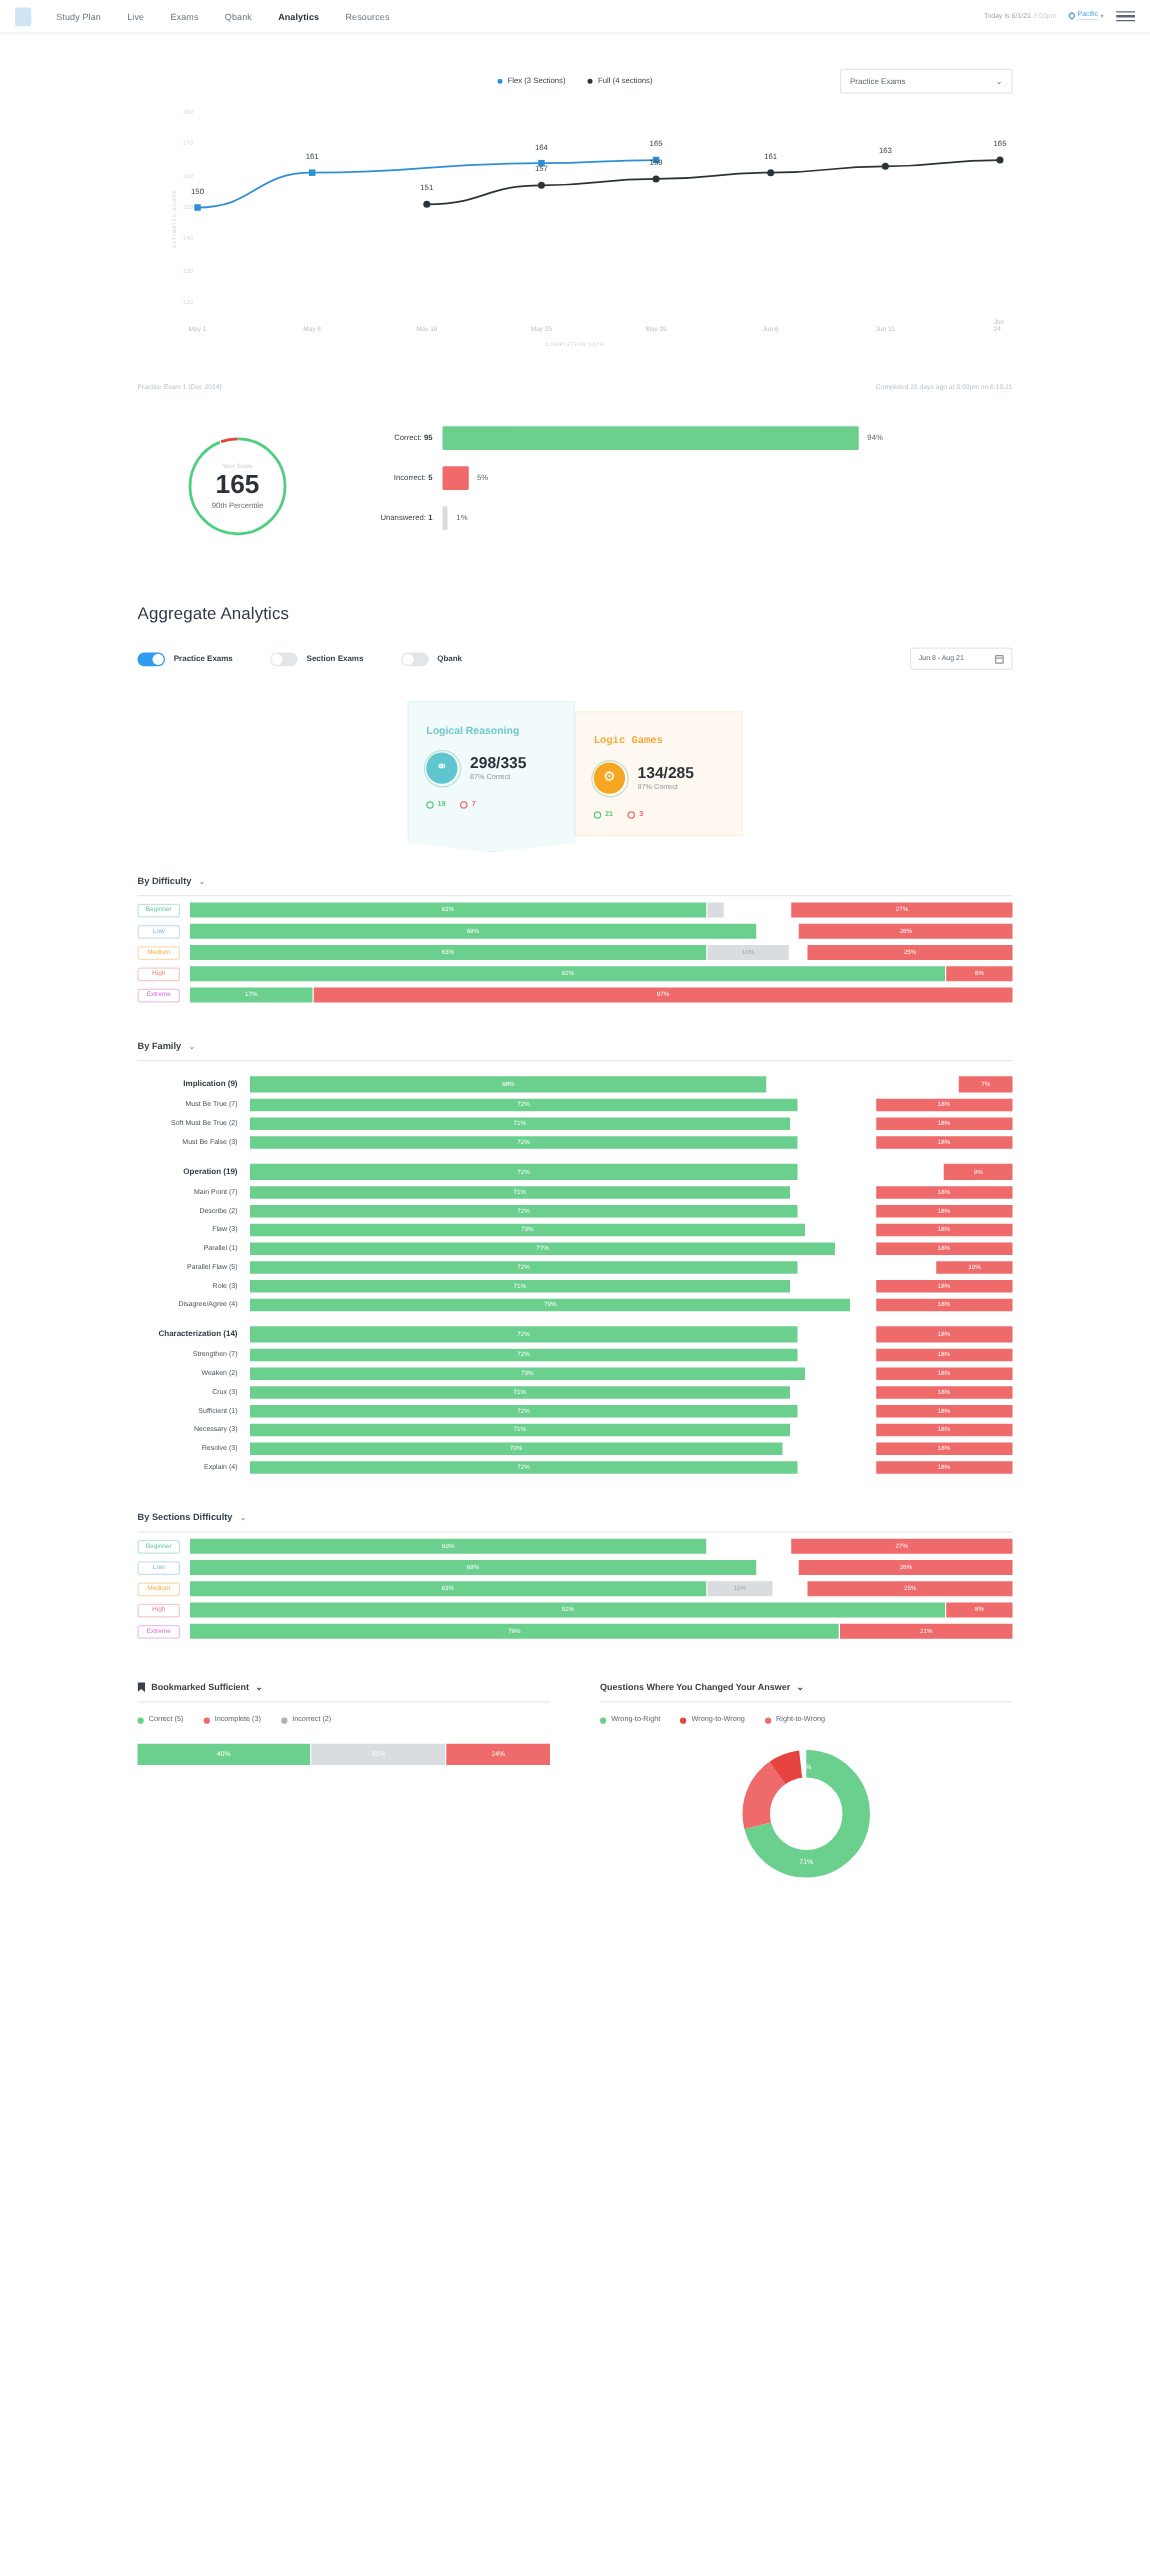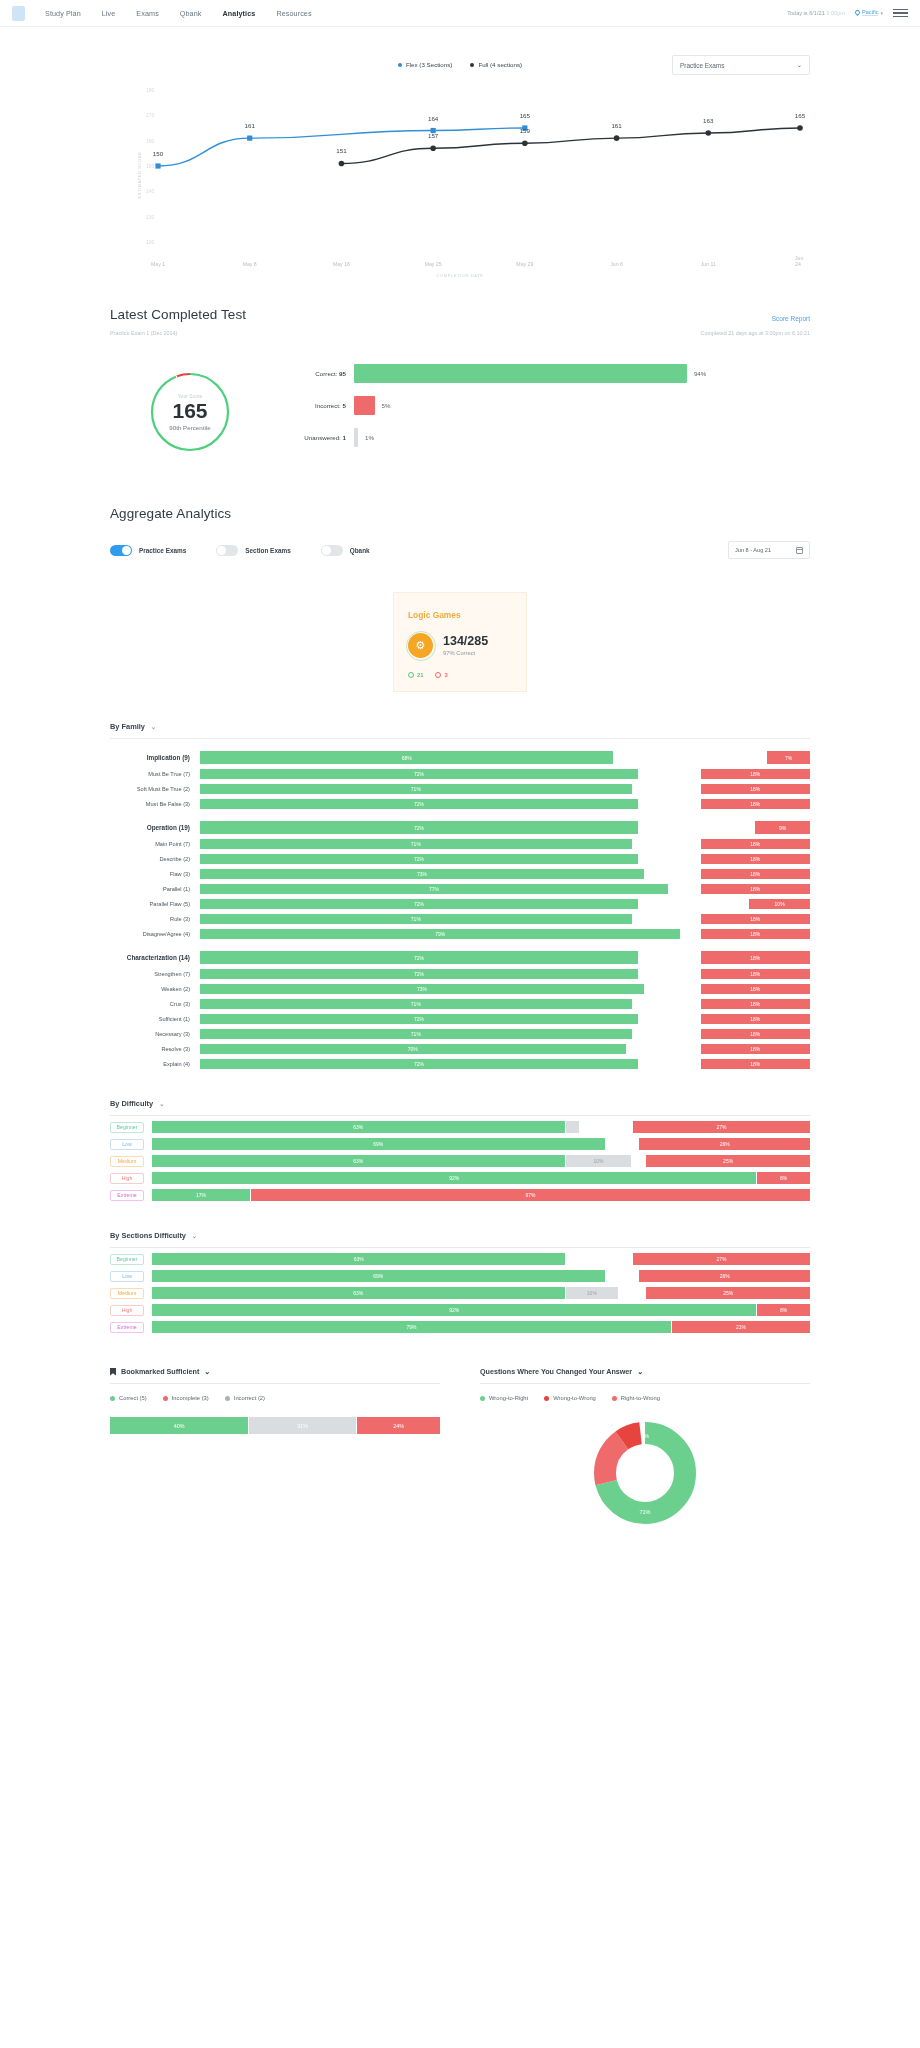--- a/index.html
+++ b/index.html
@@ -93,21 +93,21 @@
   .cal { width: 7px; height: 7px; border: 1px solid #8b949c; border-radius: 1px; position: relative; }
   .cal::before { content: ""; position: absolute; top: 1.2px; left: 0; right: 0; height: 1px; background: #8b949c; }
 
   .cards { display: flex; justify-content: center; gap: 0; margin-top: 36px; align-items: flex-start; }
   .card { width: 134px; padding: 17px 14px 13px; position: relative; }
   .card.lr { background: #f2fbfb; border: 1px solid #e4f2f2; margin-top: -8px; padding-bottom: 22px; }
   .card.lg { background: #fff9f1; border: 1px solid #fbeedd; }
   .card.rc { background: #f8f7fd; border: 1px solid #eeecf9; }
   .card-title { font-size: 8.4px; font-weight: bold; margin-bottom: 13px; }
   .card.lr .card-title { color: #6fc9cf; }
-  .card.lg .card-title { color: #f0ab3e; }
+  .card.lg .card-title { color: #f0ab3e; font-family: Liberation Mono, monospace; }
   .card.rc .card-title { color: #7b86d8; }
   .card-mid { display: flex; align-items: center; gap: 10px; }
   .badge { width: 25px; height: 25px; border-radius: 50%; display: flex; align-items: center; justify-content: center; position: relative; }
   .badge::after { content: ""; position: absolute; inset: -2.5px; border-radius: 50%; border: 1.2px solid rgba(120,200,150,.45); }
   .badge.lr { background: #5fc6cf; } .badge.lg { background: #f5a623; } .badge.rc { background: #6c77d6; }
   .badge .gl { color: #fff; font-size: 11px; line-height: 1; }
   .card-score { font-size: 12.5px; font-weight: bold; color: #2b3238; line-height: 1; }
   .card-pct { font-size: 5.8px; color: #8d959c; margin-top: 3px; }
   .card-stats { display: flex; gap: 12px; margin-top: 14px; }
   .cstat { display: flex; align-items: center; gap: 3px; font-size: 5.8px; color: #7b848c; }
@@ -249,24 +249,20 @@
           <div class="xtick" style="left: 414.857px;">May 29</div>
           <div class="xtick" style="left: 506.571px;">Jun 6</div>
           <div class="xtick" style="left: 598.286px;">Jun 11</div>
           <div class="xtick" style="left: 690px;">Jun 24</div>
         </div>
       <div class="xlab">COMPLETION DATE</div>
     </div>
   </div>
 
   <div class="lct">
-    <div class="lct-head">
-      <h2 class="section-title">Latest Completed Test</h2>
-      <a class="score-report">Score Report</a>
-    </div>
     <div class="lct-sub">
       <span>Practice Exam 1 (Dec 2014)</span>
       <span>Completed 21 days ago at 3:00pm on 6:10:21</span>
     </div>
 
     <div class="lct-body">
       <div class="ring">
         <svg width="84" height="84" viewBox="0 0 84 84">
           <circle cx="42" cy="42" r="38" fill="none" stroke="#4cd07d" stroke-width="2.2" stroke-dasharray="224 239" stroke-dashoffset="0"></circle>
           <circle cx="42" cy="42" r="38" fill="none" stroke="#e8443f" stroke-width="2.2" stroke-dasharray="14 225" stroke-dashoffset="-225"></circle>
@@ -335,20 +331,43 @@
           </span>
         <span>Qbank</span>
       </div>
       <div class="daterange">
         <span>Jun 8 - Aug 21</span>
         <span class="cal"></span>
       </div>
     </div>
 
     <div class="cards">
+      <div class="card lr">
+        <div class="card-title">Logical Reasoning</div>
+        <div class="card-mid">
+          <div class="badge lr">
+              <span class="gl">⚭</span>
+            </div>
+          <div>
+            <div class="card-score">298/335</div>
+            <div class="card-pct">87% Correct</div>
+          </div>
+        </div>
+        <div class="card-stats">
+          <span class="cstat ok">
+              <i class="cdot"></i>
+              <b>19</b>
+            </span>
+          <span class="cstat bad">
+              <i class="cdot"></i>
+              <b>7</b>
+            </span>
+        </div>
+        <div class="tail"></div>
+      </div>
 
       <div class="card lg">
         <div class="card-title">Logic Games</div>
         <div class="card-mid">
           <div class="badge lg">
               <span class="gl">⚙</span>
             </div>
           <div>
             <div class="card-score">134/285</div>
             <div class="card-pct">97% Correct</div>
@@ -364,20 +383,70 @@
               <b>3</b>
             </span>
         </div>
       </div>
 
     </div>
   </div>
 
   <div class="bd">
     <div class="bd-head">
+      <span>By Difficulty</span>
+      <span class="chev">⌄</span>
+    </div>
+    <div class="bd-rule"></div>
+    <div id="difficulty-rows">
+        <div class="drow">
+          <div class="pill p-beginner">Beginner</div>
+          <div class="rt">
+            <div class="seg g" style="flex: 63 1 0%;">63%</div>
+            <div class="seg n" style="flex: 2 1 0%; color: rgb(154, 164, 173);"></div>
+            <div style="flex: 8 1 0%;"></div>
+            <div class="seg r" style="flex: 27 1 0%;">27%</div>
+          </div>
+        </div>
+        <div class="drow">
+          <div class="pill p-low">Low</div>
+          <div class="rt">
+            <div class="seg g" style="flex: 69 1 0%;">69%</div>
+            <div style="flex: 5 1 0%;"></div>
+            <div class="seg r" style="flex: 26 1 0%;">26%</div>
+          </div>
+        </div>
+        <div class="drow">
+          <div class="pill p-medium">Medium</div>
+          <div class="rt">
+            <div class="seg g" style="flex: 63 1 0%;">63%</div>
+            <div class="seg n" style="flex: 10 1 0%; color: rgb(154, 164, 173);">10%</div>
+            <div style="flex: 2 1 0%;"></div>
+            <div class="seg r" style="flex: 25 1 0%;">25%</div>
+          </div>
+        </div>
+        <div class="drow">
+          <div class="pill p-high">High</div>
+          <div class="rt">
+            <div class="seg g" style="flex: 92 1 0%;">92%</div>
+            <div class="seg r" style="flex: 8 1 0%;">8%</div>
+          </div>
+        </div>
+        <div class="drow">
+          <div class="pill p-extreme">Extreme</div>
+          <div class="rt">
+            <div class="seg g" style="flex: 17 1 0%;">17%</div>
+            <div class="seg r" style="flex: 97 1 0%;">97%</div>
+          </div>
+        </div>
+      </div>
+  </div>
+
+  <div class="bd">
+    <div class="bd-head">
       <span>By Family</span>
       <span class="chev">⌄</span>
     </div>
     <div class="bd-rule"></div>
     <div id="family-rows">
         <div class="row parent" style="margin-top: 12px;">
           <div class="rl">Implication (9)</div>
           <div class="rt">
             <div class="seg g" style="flex: 68 1 0%;">68%</div>
             <div style="flex: 25 1 0%;"></div>
@@ -527,70 +596,20 @@
             <div style="flex: 12 1 0%;"></div>
             <div class="seg r" style="flex: 18 1 0%;">18%</div>
           </div>
         </div>
         <div class="row">
           <div class="rl">Explain (4)</div>
           <div class="rt">
             <div class="seg g" style="flex: 72 1 0%;">72%</div>
             <div style="flex: 10 1 0%;"></div>
             <div class="seg r" style="flex: 18 1 0%;">18%</div>
-          </div>
-        </div>
-      </div>
-  </div>
-
-  <div class="bd">
-    <div class="bd-head">
-      <span>By Difficulty</span>
-      <span class="chev">⌄</span>
-    </div>
-    <div class="bd-rule"></div>
-    <div id="difficulty-rows">
-        <div class="drow">
-          <div class="pill p-beginner">Beginner</div>
-          <div class="rt">
-            <div class="seg g" style="flex: 63 1 0%;">63%</div>
-            <div class="seg n" style="flex: 2 1 0%; color: rgb(154, 164, 173);"></div>
-            <div style="flex: 8 1 0%;"></div>
-            <div class="seg r" style="flex: 27 1 0%;">27%</div>
-          </div>
-        </div>
-        <div class="drow">
-          <div class="pill p-low">Low</div>
-          <div class="rt">
-            <div class="seg g" style="flex: 69 1 0%;">69%</div>
-            <div style="flex: 5 1 0%;"></div>
-            <div class="seg r" style="flex: 26 1 0%;">26%</div>
-          </div>
-        </div>
-        <div class="drow">
-          <div class="pill p-medium">Medium</div>
-          <div class="rt">
-            <div class="seg g" style="flex: 63 1 0%;">63%</div>
-            <div class="seg n" style="flex: 10 1 0%; color: rgb(154, 164, 173);">10%</div>
-            <div style="flex: 2 1 0%;"></div>
-            <div class="seg r" style="flex: 25 1 0%;">25%</div>
-          </div>
-        </div>
-        <div class="drow">
-          <div class="pill p-high">High</div>
-          <div class="rt">
-            <div class="seg g" style="flex: 92 1 0%;">92%</div>
-            <div class="seg r" style="flex: 8 1 0%;">8%</div>
-          </div>
-        </div>
-        <div class="drow">
-          <div class="pill p-extreme">Extreme</div>
-          <div class="rt">
-            <div class="seg g" style="flex: 17 1 0%;">17%</div>
-            <div class="seg r" style="flex: 97 1 0%;">97%</div>
           </div>
         </div>
       </div>
   </div>
 
   <div class="bd">
     <div class="bd-head">
       <span>By Sections Difficulty</span>
       <span class="chev">⌄</span>
     </div>

